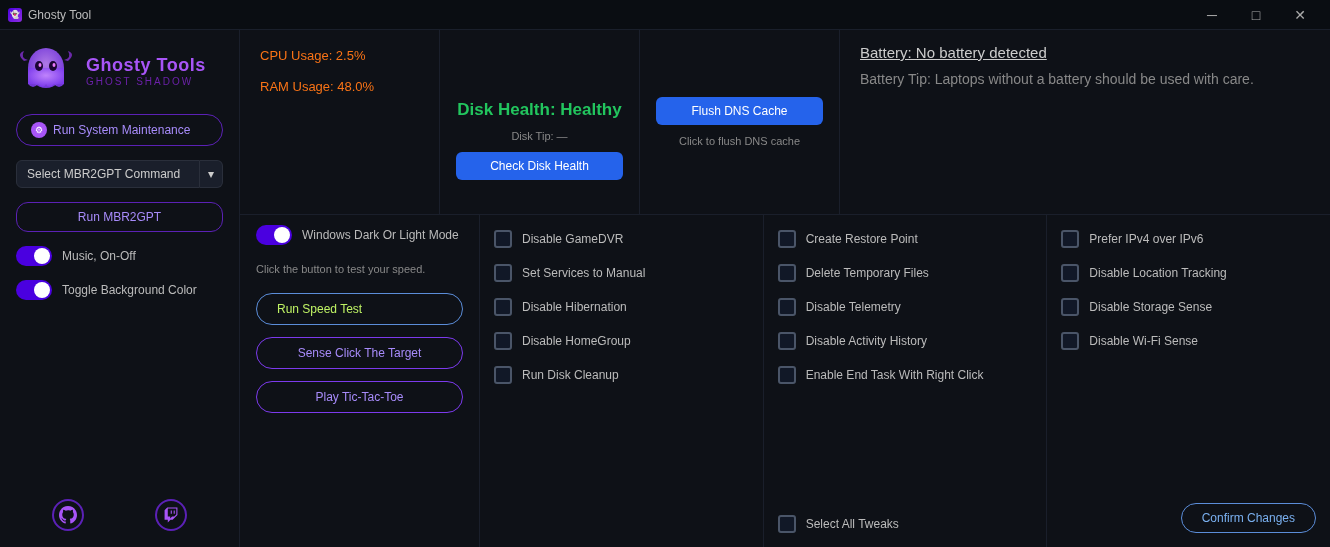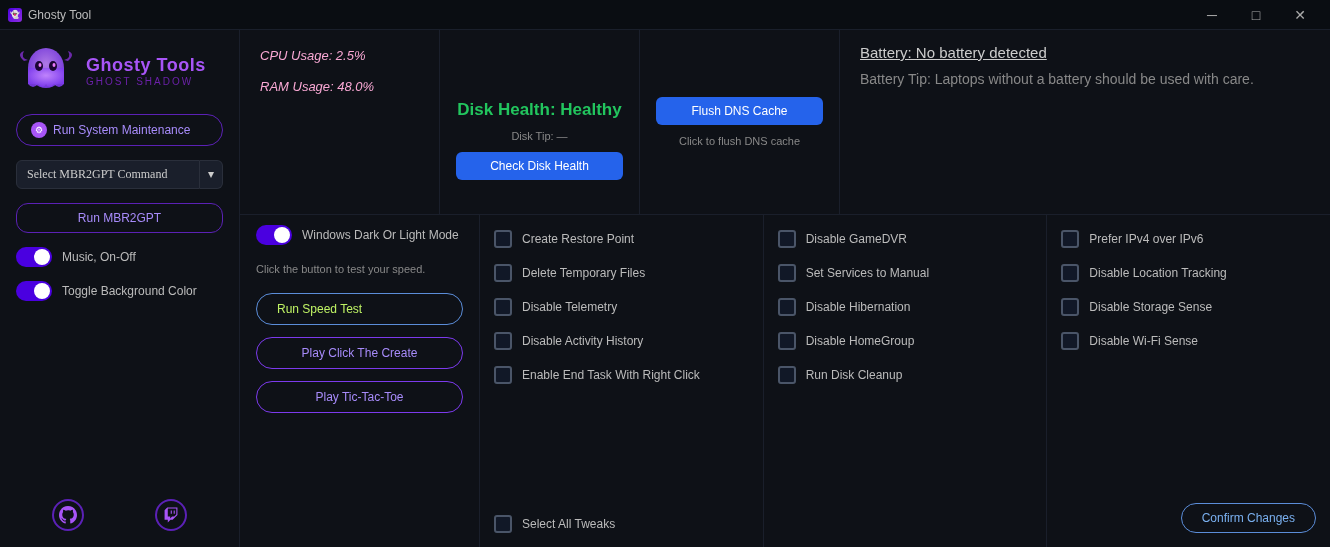--- a/index.html
+++ b/index.html
@@ -121,21 +121,20 @@
       border-radius: 50%;
       display: inline-flex; align-items: center; justify-content: center;
       font-size: 9px; color: white;
     }
 
     .select-dropdown {
       display: flex;
       align-items: center;
       gap: 0;
       width: 100%;
-      font-family: Liberation Serif, serif;
     }
     .select-main {
       flex: 1;
       background: #1a1f2b;
       border: 1px solid #2a2f3b;
       color: #ccc;
       padding: 6px 10px;
       border-radius: 6px 0 0 6px;
       font-size: 12px;
     }
@@ -242,23 +241,22 @@
     .card-sys {
       width: 200px;
       border-right: 1px solid #1a1f2b;
       padding: 18px 20px;
       display: flex;
       flex-direction: column;
       gap: 16px;
       flex-shrink: 0;
     }
     .sys-stat {
-      color: #f9a8d4;
+      color: #f97316;
       font-size: 13px;
-      font-style: italic;
     }
 
     
     .card-disk {
       width: 200px;
       border-right: 1px solid #1a1f2b;
       padding: 14px 16px;
       display: flex;
       flex-direction: column;
       align-items: center;
@@ -532,25 +530,51 @@
     <div class="middle-section">
 
       <div class="col-speed">
 
         <div class="toggle-row">
           <div class="toggle"></div>
           <span class="toggle-label">Windows Dark Or Light Mode</span>
         </div>
         <div class="speed-hint">Click the button to test your speed.</div>
         <button class="btn-outline-blue">Run Speed Test</button>
-        <button class="btn-outline-purple">Play Click The Create</button>
+        <button class="btn-outline-purple">Sense Click The Target</button>
         <button class="btn-outline-purple">Play Tic-Tac-Toe</button>
       </div>
 
       <div class="tweaks-section">
+
+        <div class="t-col">
+          <div class="t-items">
+            <div class="t-item">
+              <div class="cb"></div>
+              <span class="t-label">Disable GameDVR</span>
+            </div>
+            <div class="t-item">
+              <div class="cb"></div>
+              <span class="t-label">Set Services to Manual</span>
+            </div>
+            <div class="t-item">
+              <div class="cb"></div>
+              <span class="t-label">Disable Hibernation</span>
+            </div>
+            <div class="t-item">
+              <div class="cb"></div>
+              <span class="t-label">Disable HomeGroup</span>
+            </div>
+            <div class="t-item">
+              <div class="cb"></div>
+              <span class="t-label">Run Disk Cleanup</span>
+            </div>
+          </div>
+          <div class="t-bottom"></div>
+        </div>
 
         <div class="t-col">
           <div class="t-items">
             <div class="t-item">
               <div class="cb"></div>
               <span class="t-label">Create Restore Point</span>
             </div>
             <div class="t-item">
               <div class="cb"></div>
               <span class="t-label">Delete Temporary Files</span>
@@ -571,46 +595,20 @@
           <div class="t-bottom">
             <div class="cb"></div>
             <span class="t-label">Select All Tweaks</span>
           </div>
         </div>
 
         <div class="t-col">
           <div class="t-items">
             <div class="t-item">
               <div class="cb"></div>
-              <span class="t-label">Disable GameDVR</span>
-            </div>
-            <div class="t-item">
-              <div class="cb"></div>
-              <span class="t-label">Set Services to Manual</span>
-            </div>
-            <div class="t-item">
-              <div class="cb"></div>
-              <span class="t-label">Disable Hibernation</span>
-            </div>
-            <div class="t-item">
-              <div class="cb"></div>
-              <span class="t-label">Disable HomeGroup</span>
-            </div>
-            <div class="t-item">
-              <div class="cb"></div>
-              <span class="t-label">Run Disk Cleanup</span>
-            </div>
-          </div>
-          <div class="t-bottom"></div>
-        </div>
-
-        <div class="t-col">
-          <div class="t-items">
-            <div class="t-item">
-              <div class="cb"></div>
               <span class="t-label">Prefer IPv4 over IPv6</span>
             </div>
             <div class="t-item">
               <div class="cb"></div>
               <span class="t-label">Disable Location Tracking</span>
             </div>
             <div class="t-item">
               <div class="cb"></div>
               <span class="t-label">Disable Storage Sense</span>
             </div>

